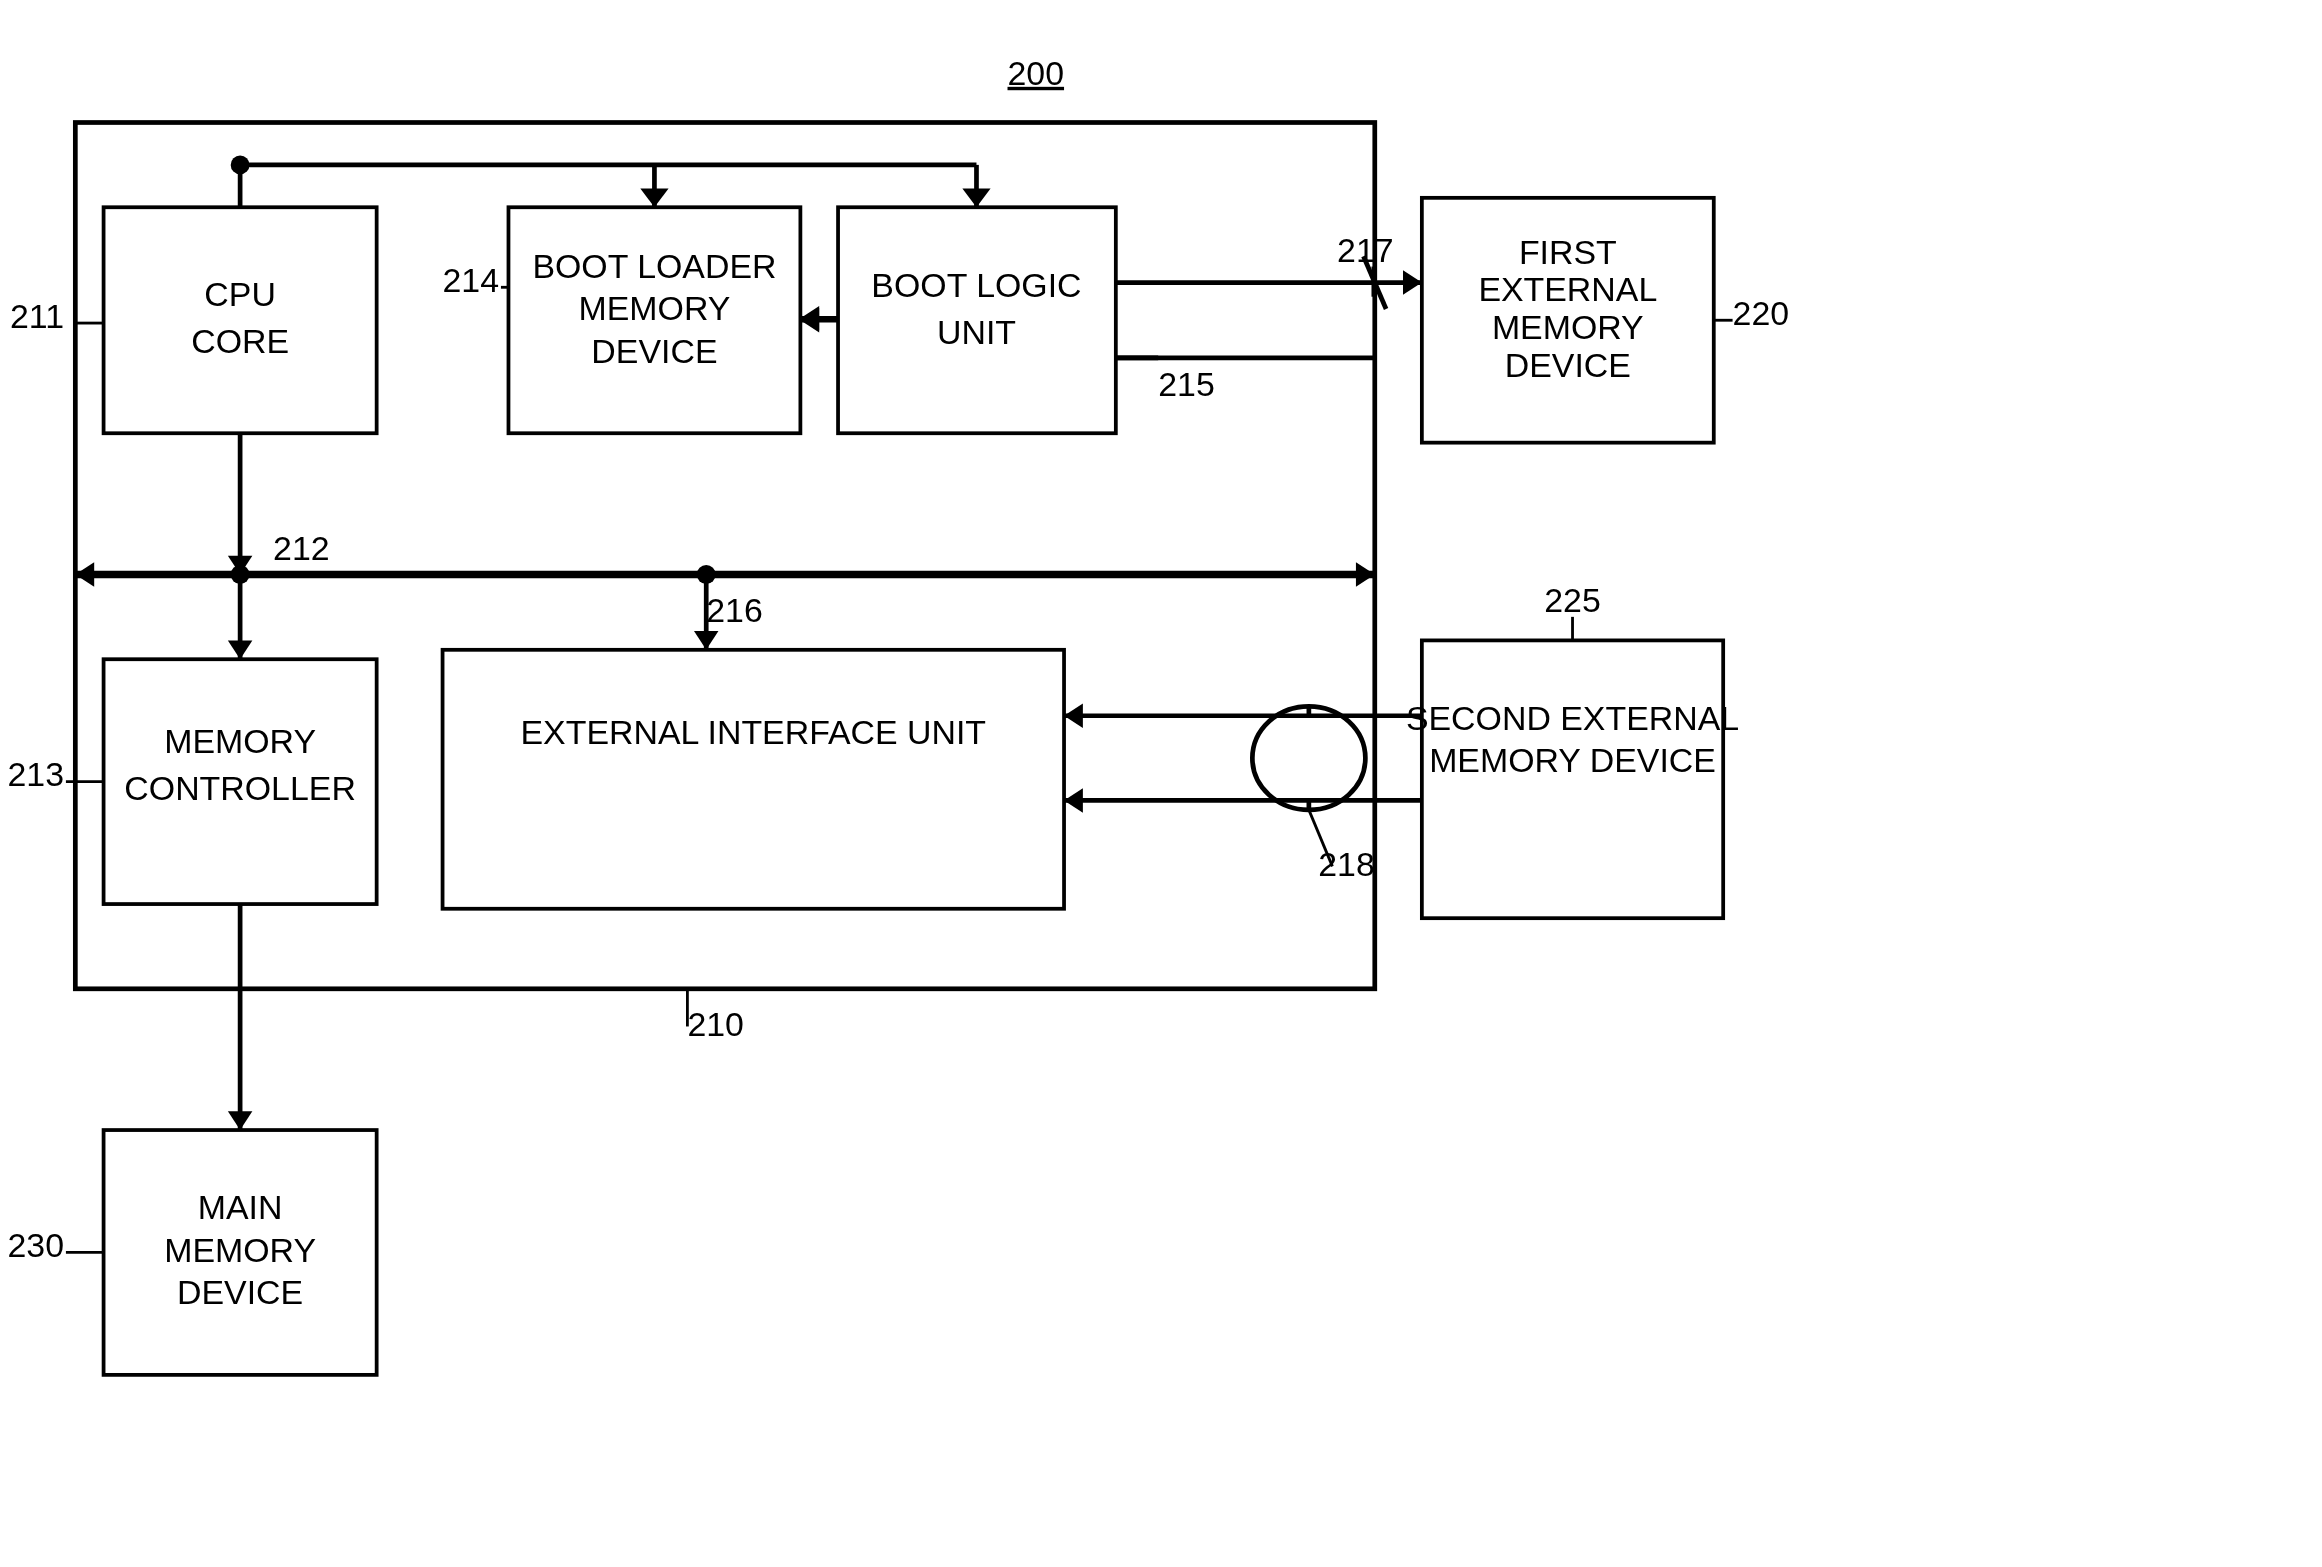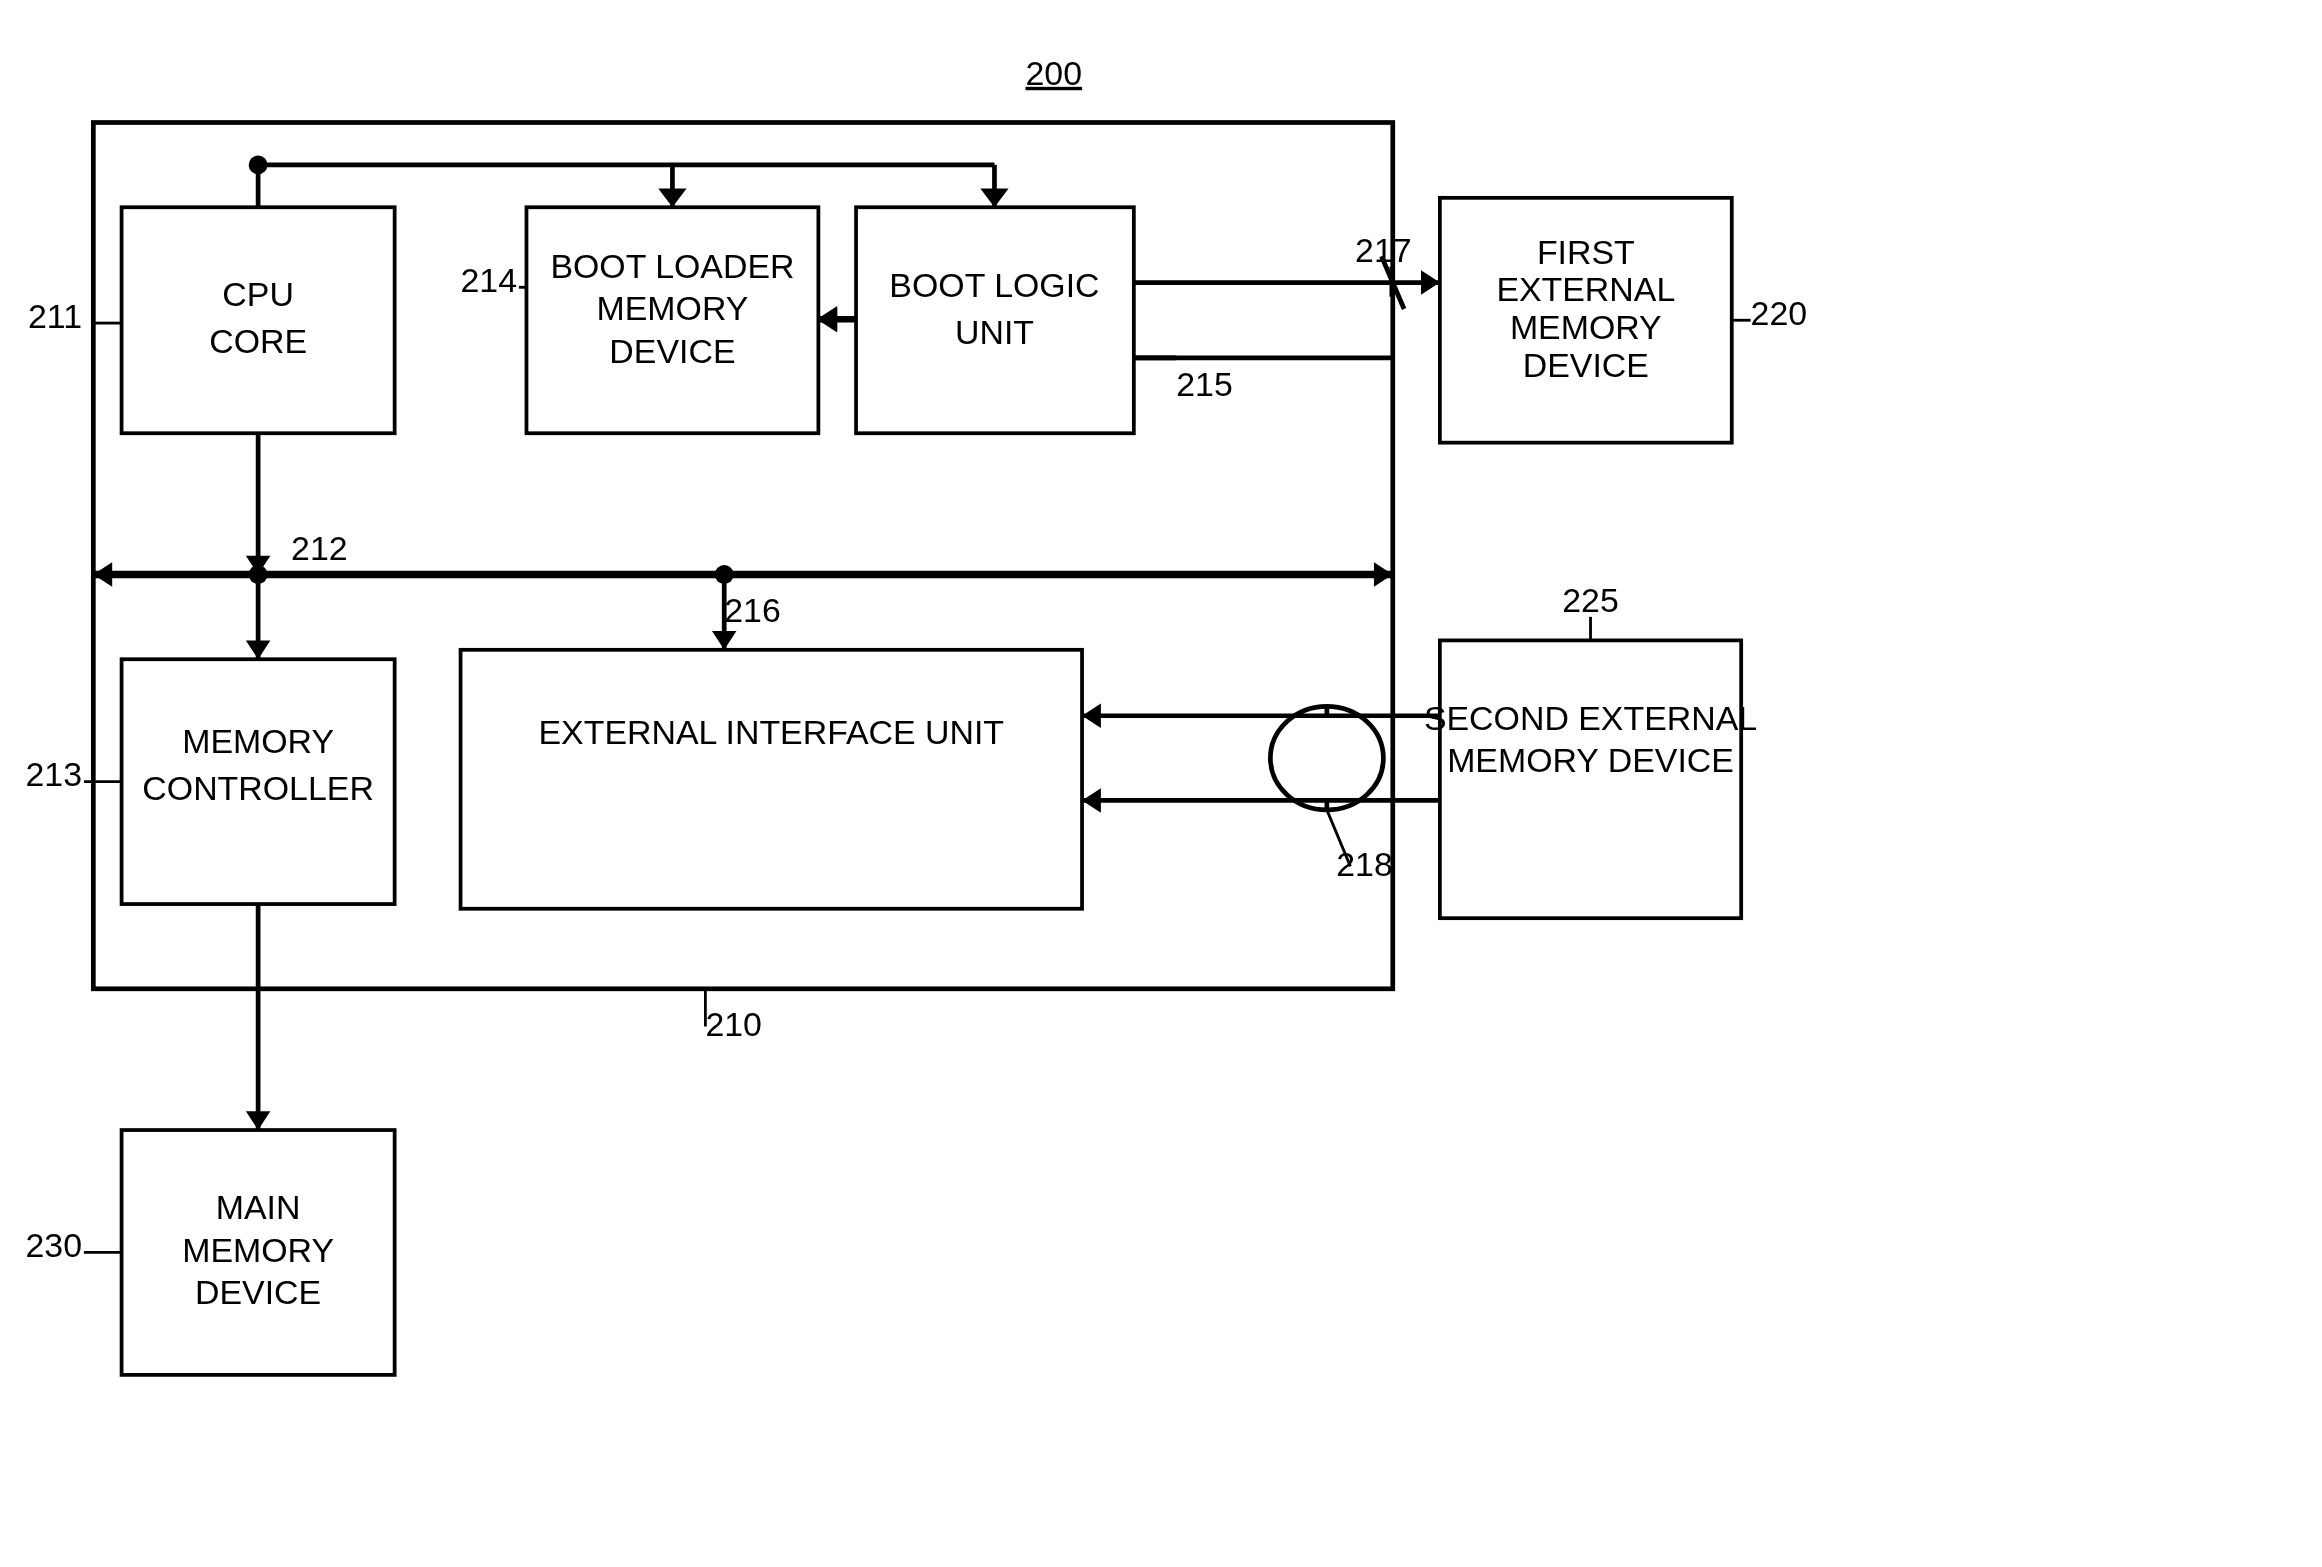--- a/index.html
+++ b/index.html
@@ -9,21 +9,20 @@
       width: 2323px;
       height: 1568px;
       position: relative;
       overflow: hidden;
     }
     .diagram-container {
       position: absolute;
       top: 0; left: 0;
       width: 2323px;
       height: 1568px;
-      padding-left: 18px;
     }
     svg {
       width: 2323px;
       height: 1568px;
     }
     text {
       font-family: Arial, sans-serif;
       font-size: 36px;
       fill: #000;
     }

